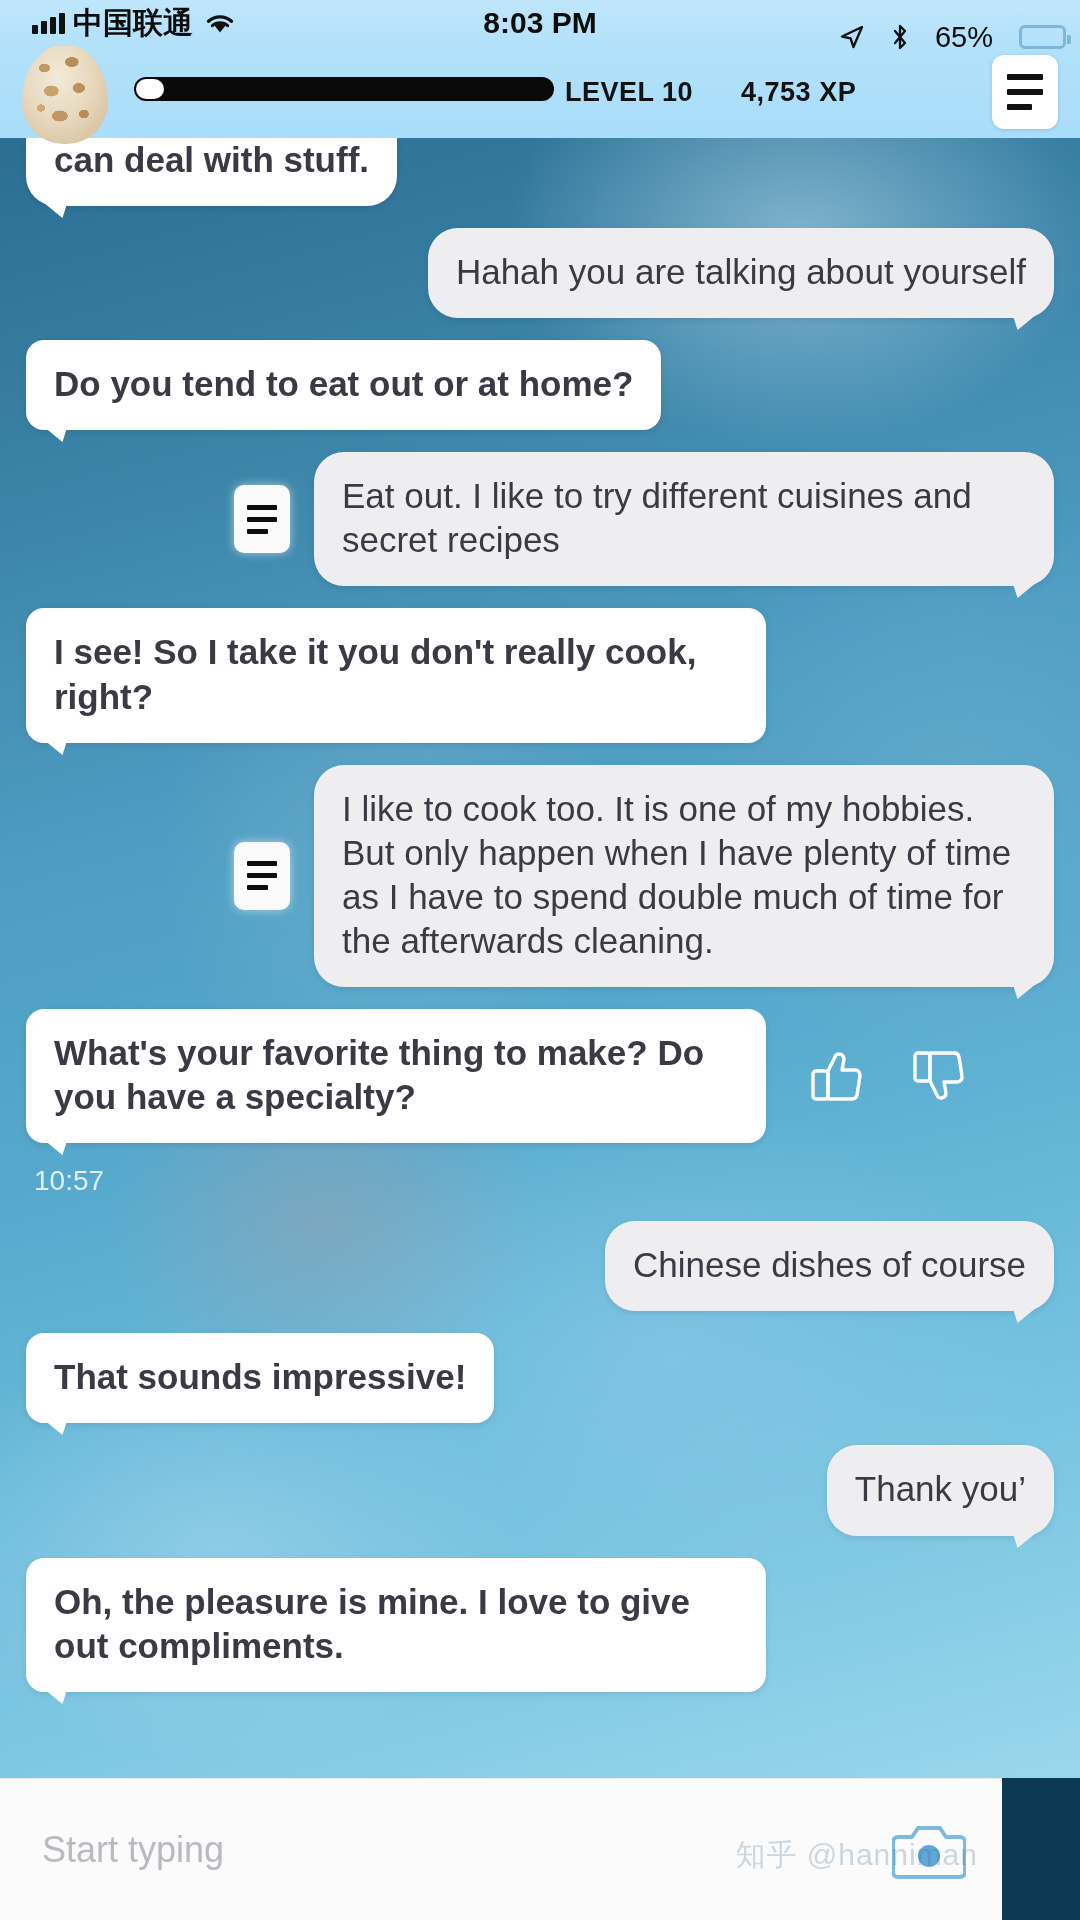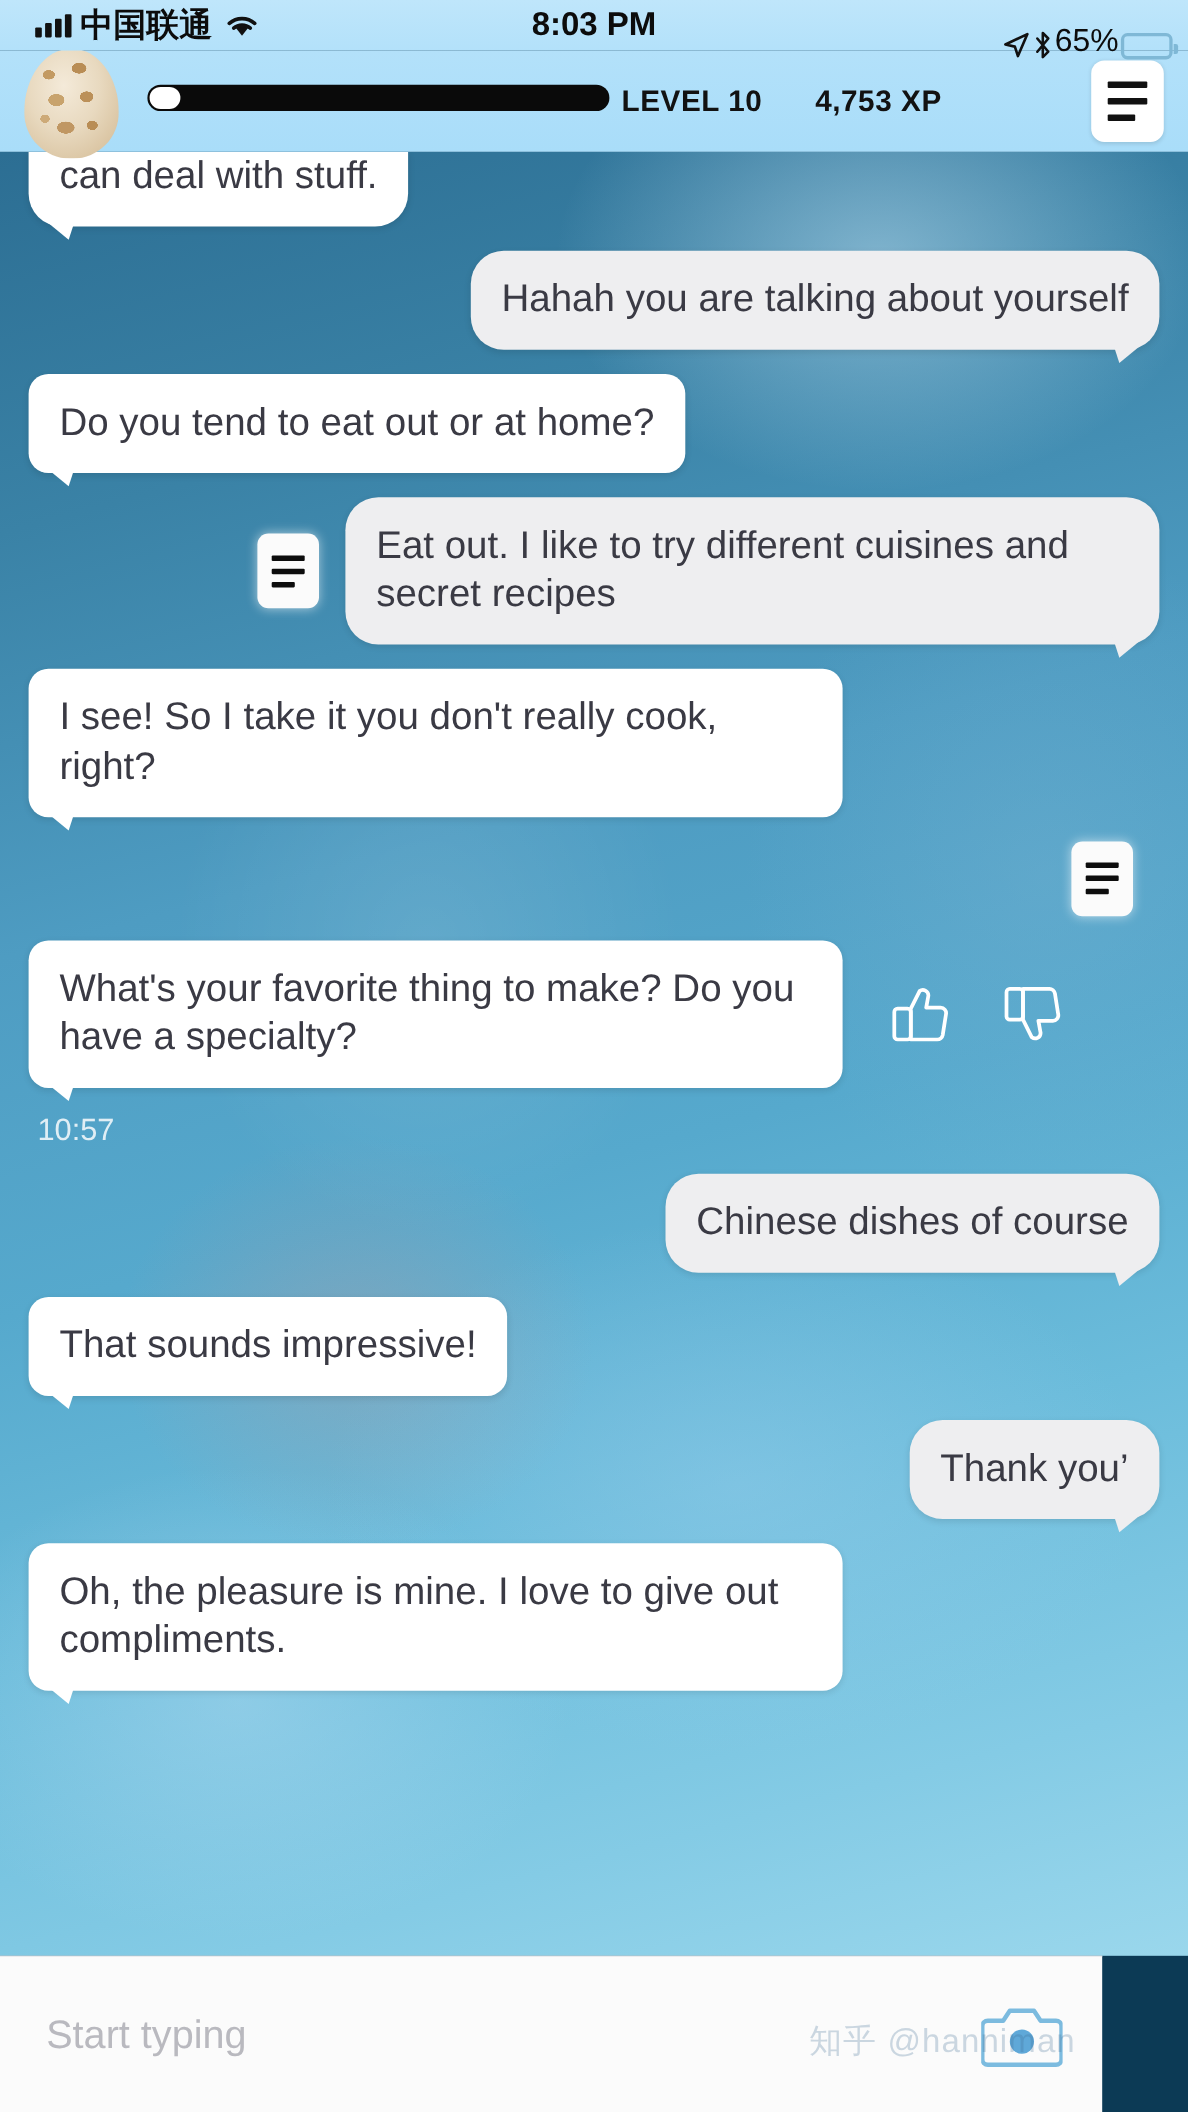--- a/index.html
+++ b/index.html
@@ -25,21 +25,21 @@
   .bars i:nth-child(3){height:17px}
   .bars i:nth-child(4){height:21px}
   .carrier { font-size: 30px; font-weight: 700; color:#0c0c0c; letter-spacing:0px; }
   .wifi { width: 30px; height: 22px; position: relative; margin-left: 4px; }
   .wifi svg { display:block; }
   .sb-center {
     position:absolute; left:0; right:0; text-align:center;
     font-size: 30px; font-weight: 700; color:#0c0c0c;
   }
   .sb-right {
-    margin-left:auto; display:flex; align-items:flex-end; gap:2px; padding-right:14px;
+    margin-left:auto; display:flex; align-items:center; gap:26px; padding-right:14px;
     position: relative; z-index: 2; margin-top: 28px;
   }
   .loc-arrow svg, .bt svg { display:block; }
   .batt-pct { font-size:29px; font-weight:500; color:#0c0c0c; }
   .battery {
     width: 47px; height: 24px; border: 3px solid #7fb8d6; border-radius: 6px;
     position: relative; padding: 2px;
   }
   .battery::after {
     content:""; position:absolute; right:-8px; top:7px; width:4px; height:9px;
@@ -98,21 +98,21 @@
       radial-gradient(ellipse 330px 380px at 36% 44%, rgba(255,255,255,.10), transparent 70%),
       radial-gradient(ellipse 300px 260px at 30% 66%, rgba(198,150,150,.30), transparent 72%),
       radial-gradient(ellipse 520px 340px at 62% 74%, rgba(150,205,235,.45), transparent 72%),
       radial-gradient(ellipse 420px 300px at 20% 86%, rgba(180,220,242,.42), transparent 72%),
       radial-gradient(ellipse 380px 420px at 88% 40%, rgba(120,178,210,.35), transparent 72%),
       linear-gradient(165deg, #2c6e93 0%, #3a82a6 18%, #4e9cc2 38%, #56a9cd 55%, #6bbcdb 72%, #84cbe5 88%, #9ad7ec 100%);
   }
   .chatwrap { position:relative; width:1080px; }
 
   .row { display:flex; padding: 0 26px; margin-bottom: 22px; align-items:flex-start; }
-  .row.left { justify-content:flex-start; }
+  .row.left { justify-content:flex-start;font-weight:bold; }
   .row.right { justify-content:flex-end; align-items:center; }
 
   .bubble {
     font-size: 35px; line-height: 1.26; color:#3a3a44;
     padding: 22px 28px 24px 28px;
     max-width: 740px; position: relative;
     word-wrap: break-word;
   }
   .bubble.in {
     background:#ffffff; border-radius: 18px;
@@ -259,20 +259,21 @@
       <div class="row left">
         <div class="bubble in">I see! So I take it you don't really cook, right?</div>
       </div>
 
       <div class="row right">
         <div class="badge">
             <i></i>
             <i></i>
             <i></i>
           </div>
+        <div class="bubble out">I like to cook too. It is one of my hobbies. But only happen when I have plenty of time as I have to spend double much of time for the afterwards cleaning.</div>
       </div>
 
       <div class="row left" style="align-items:center;">
         <div class="bubble in">What's your favorite thing to make? Do you have a specialty?</div>
         <div class="reactions">
           <span>
             <svg width="62" height="58" viewBox="0 0 62 58">
               <path d="M20 24 L28 8 a5 5 0 0 1 8 4 l-2 11 h13 a5 5 0 0 1 5 6 l-3 19 a5 5 0 0 1 -5 4 H20 Z" fill="none" stroke="#ffffff" stroke-width="3.4" stroke-linejoin="round"></path>
               <rect x="5" y="24" width="15" height="28" rx="3" fill="none" stroke="#ffffff" stroke-width="3.4"></rect>
             </svg>

